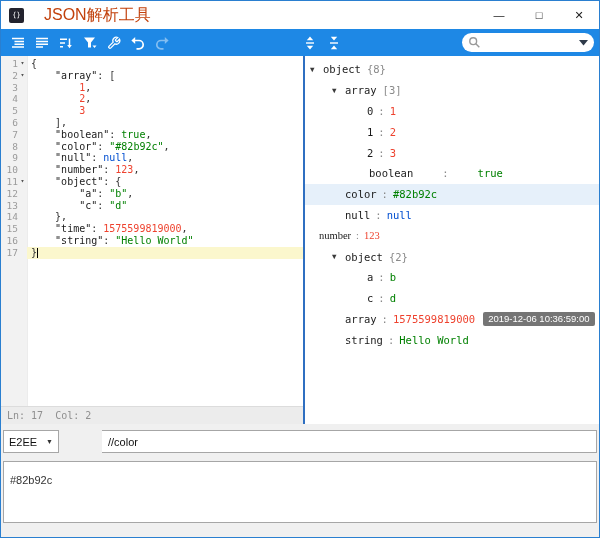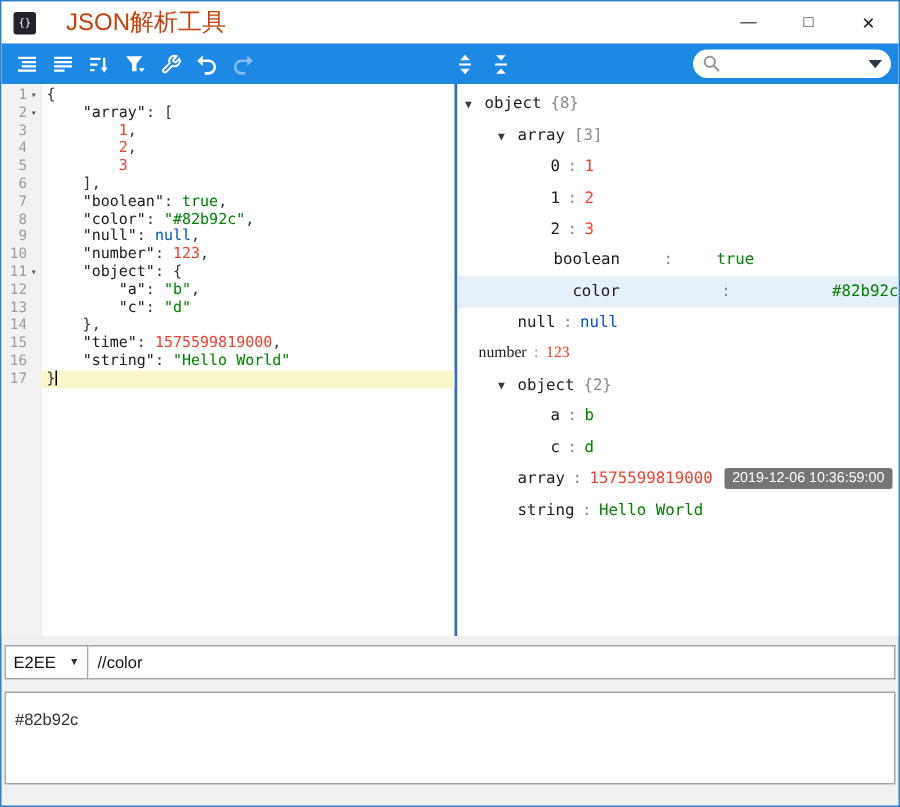--- a/index.html
+++ b/index.html
@@ -56,21 +56,21 @@
   .tri { width:14px; flex:0 0 auto; font-size:7.5px; color:#3a3a3a; padding-left:1px; }
   .tr-key { color:#1a1a1a; }
   .tr-meta { color:#8a8a8a; margin-left:6px; }
   .tr-sep { color:#8a8a8a; margin:0 5px; }
   .v-number { color:#ee422e; } .v-string { color:#008000; }
   .v-boolean { color:#008000; } .v-null { color:#004ed0; }
   .badge { margin-left:8px; background:#757575; color:#fff; font-family:"Liberation Sans",sans-serif;
            font-size:9.5px; padding:1px 5px; border-radius:2px; line-height:12px; white-space:nowrap; }
 
   
-  .query-row { flex:0 0 auto; display:flex; margin:6px 2px 0 2px; height:23px; }
+  .query-row { flex:0 0 auto; display:flex; margin:6px 2px 0 2px; height:23px;gap:43px; }
   .mode-select { width:56px; border:1px solid #a6a6a6; background:#fff; display:flex; align-items:center;
                  padding:0 5px; font-size:11px; color:#111; cursor:pointer; }
   .mode-select .dd { margin-left:auto; font-size:7px; color:#333; }
   .path-input { flex:1; border:1px solid #a6a6a6; border-left:none; padding:0 6px; font-size:11px;
                 color:#111; outline:none; font-family:"Liberation Sans",sans-serif; background:#fff; }
   .result-box { flex:0 0 auto; margin:8px 2px 14px 2px; height:62px; background:#fff;
                 border:1px solid #a6a6a6; padding:12px 6px; font-size:11px; color:#333; }
 </style>
 </head>
 <body>
@@ -276,20 +276,21 @@
             <span class="code"><span class="c-p">    </span><span class="c-k">"string"</span><span class="c-p">: </span><span class="c-str">"Hello World"</span></span>
           </div>
           <div class="ed-line active">
             <span class="gutter">
               <span class="num">17</span>
               <span class="fold"></span>
             </span>
             <span class="code"><span class="c-p">}</span><span class="cursor"></span></span>
           </div>
         </div>
+      <div class="statusbar">Ln: 17  Col: 2</div>
     </div>
     <div class="divider"></div>
     <div class="tree-panel">
       <div>
           <div class="tr-row" style="padding-left: 4px;">
             <span class="tri">▼</span>
             <span class="tr-key">object</span>
             <span class="tr-meta">{8}</span>
           </div>
           <div class="tr-row" style="padding-left: 26px;">
@@ -314,21 +315,21 @@
             <span class="tr-key">2</span>
             <span class="tr-sep">:</span>
             <span class="v-number">3</span>
           </div>
           <div class="tr-row" style="padding-left: 26px; gap: 24px;">
             <span class="tri"></span>
             <span class="tr-key">boolean</span>
             <span class="tr-sep">:</span>
             <span class="v-boolean">true</span>
           </div>
-          <div class="tr-row selected" style=" justify-content: space-between;">
+          <div class="tr-row selected" style="padding-left: 26px;">
             <span class="tri"></span>
             <span class="tr-key">color</span>
             <span class="tr-sep">:</span>
             <span class="v-string">#82b92c</span>
           </div>
           <div class="tr-row" style="padding-left: 26px;">
             <span class="tri"></span>
             <span class="tr-key">null</span>
             <span class="tr-sep">:</span>
             <span class="v-null">null</span>

